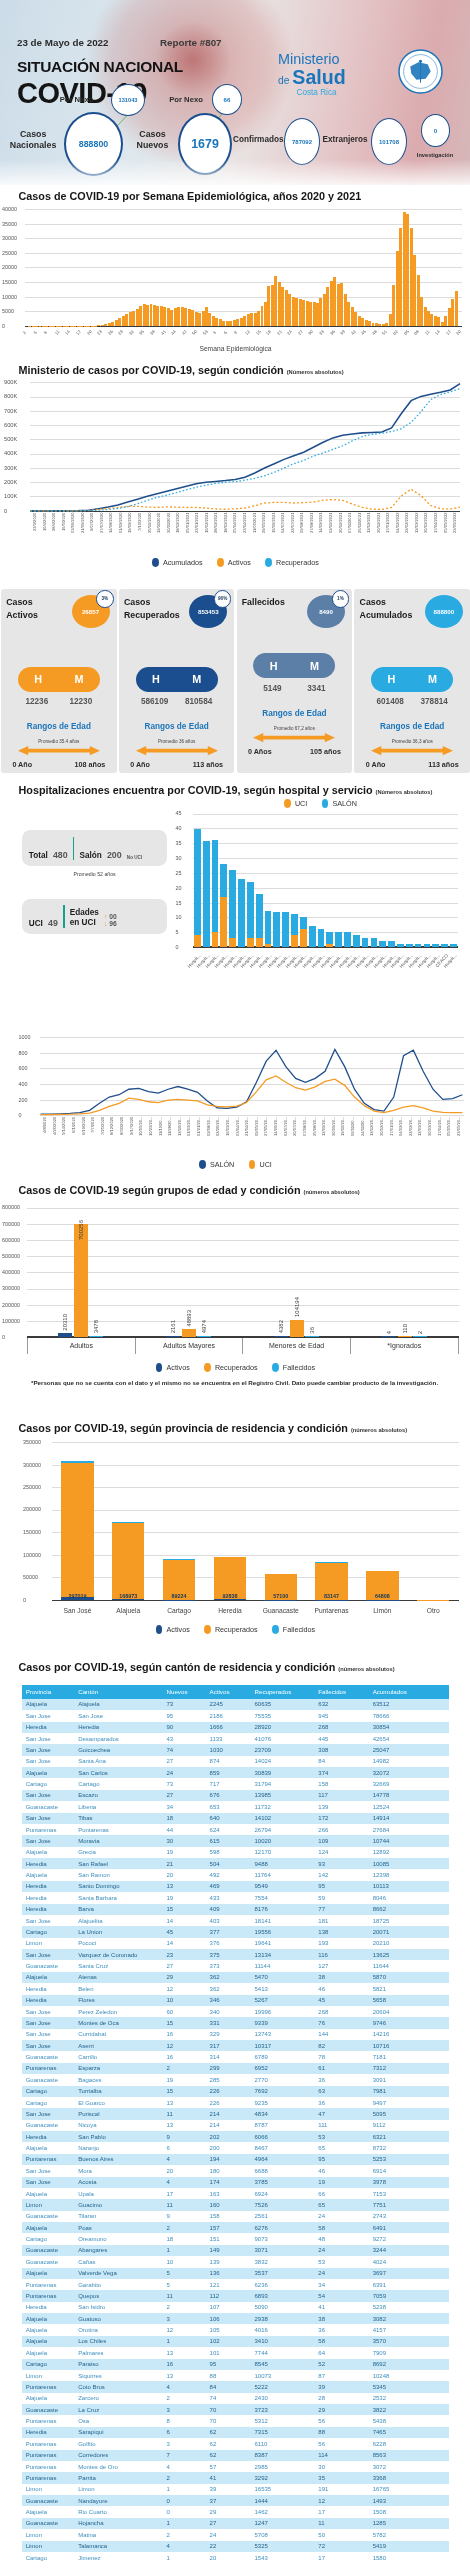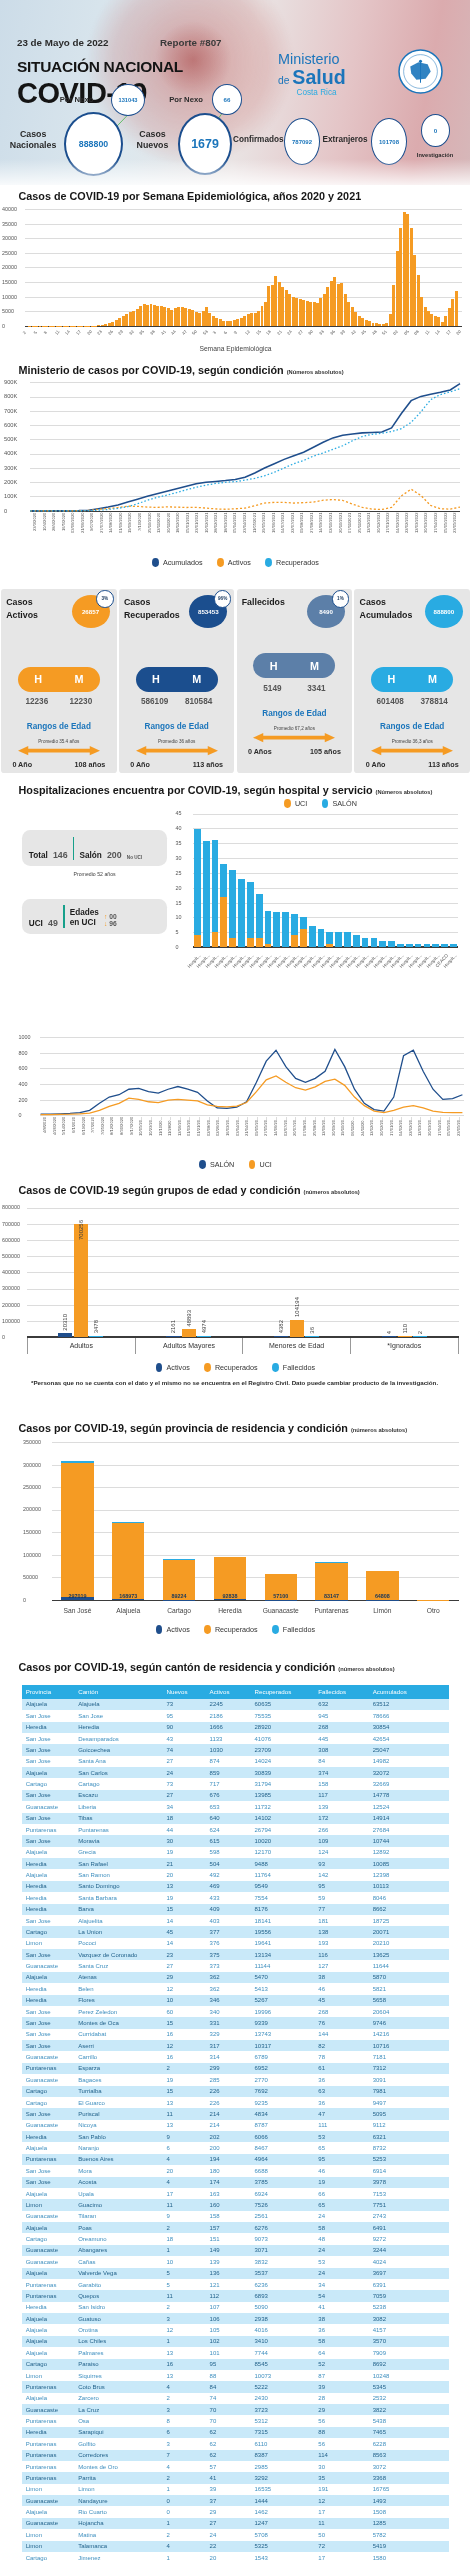--- a/index.html
+++ b/index.html
@@ -606,21 +606,21 @@
         </div>
     </div>
   </section>
 
   <section class="s-hosp">
     <h2 class="sec-title"><span>Hospitalizaciones encuentra por COVID-19, según hospital y servicio</span> <span class="sub">(Números absolutos)</span></h2>
     <div class="hosp-flex">
       <div class="hosp-left">
         <div class="hcard">
           <span class="lbl">Total</span>
-            <span class="num">146</span>
+            <span class="num">480</span>
           <span class="div"></span>
           <span class="lbl">Salón</span>
             <span class="num">200</span>
           <span class="small">No UCI</span>
         </div>
         <div class="hprom">Promedio 52 años</div>
         <div class="hcard hcard2">
           <span class="lbl">UCI</span>
             <span class="num">49</span>
           <span class="div"></span>

